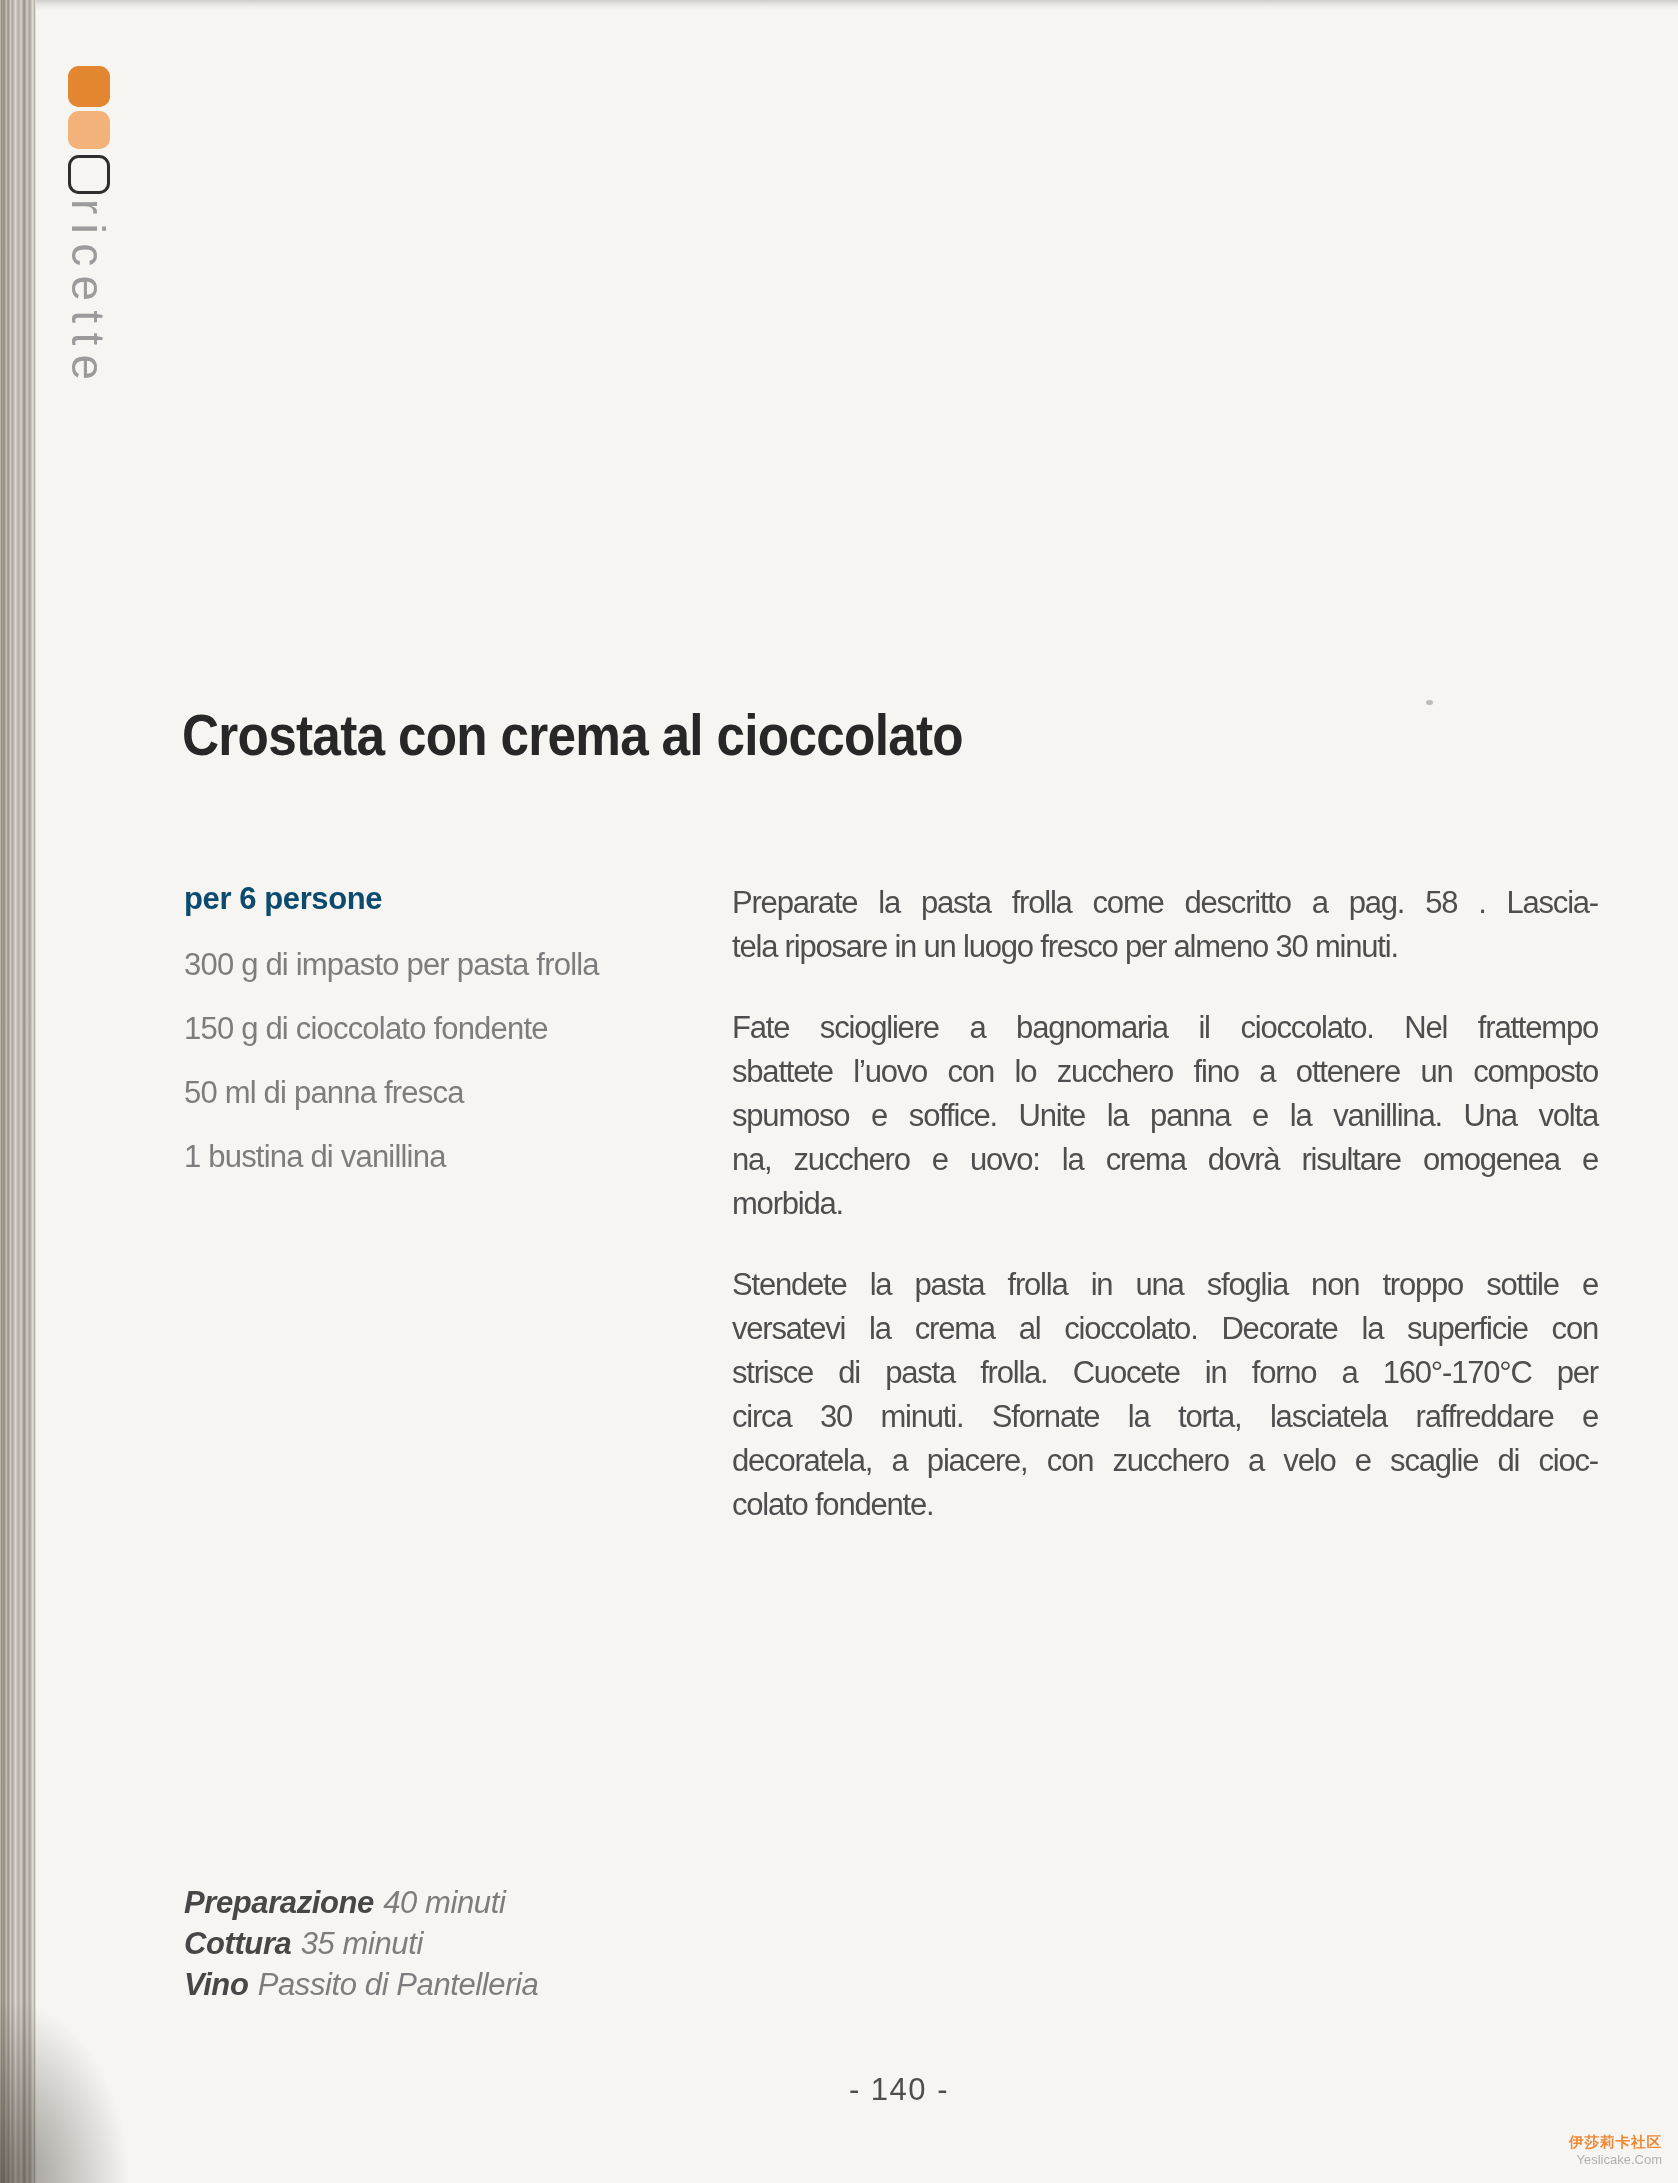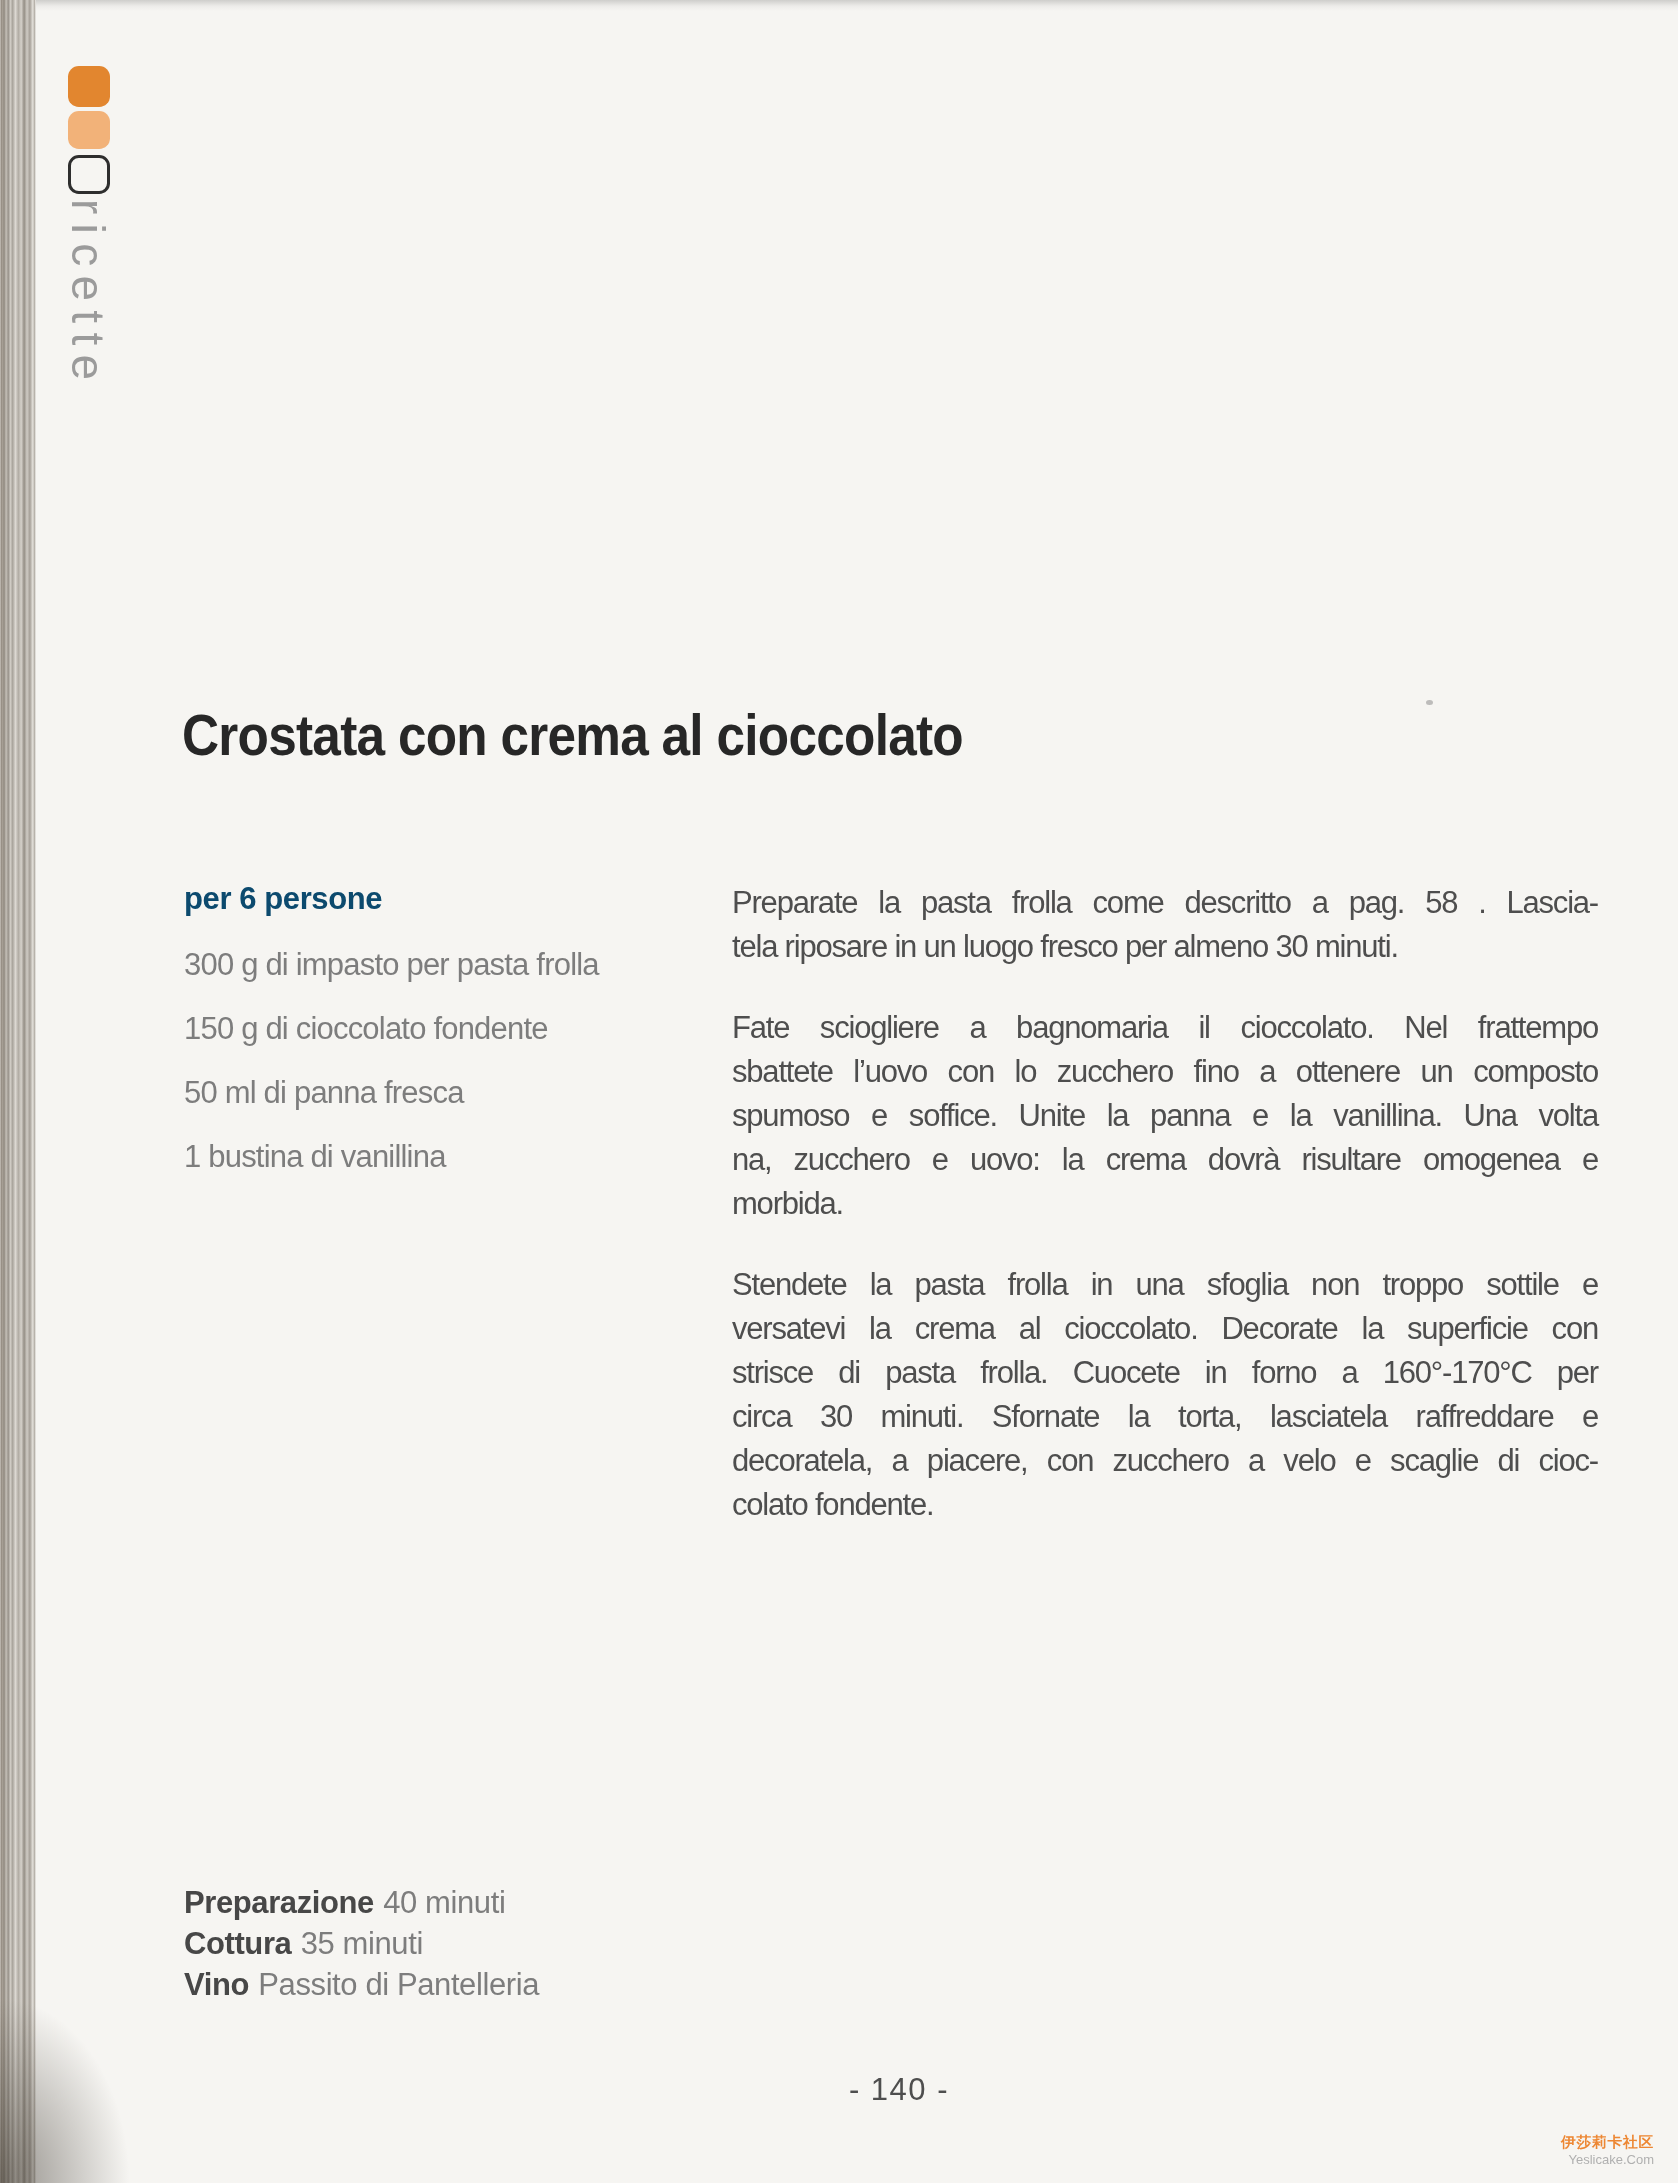--- a/index.html
+++ b/index.html
@@ -61,35 +61,35 @@
   .instructions { position: absolute; left: 732px; top: 881px; width: 866px; }
   .para { margin: 0 0 37px 0; color: #4e4e4e; }
   .line {
     font-size: 31px; line-height: 44px; letter-spacing: -1.2px;
     text-align: justify; text-align-last: justify;
   }
   .para .line:last-child { text-align-last: left; }
 
   
   .meta { position: absolute; left: 184px; top: 1882px; }
-  .meta-row { font-size: 31px; line-height: 41px; letter-spacing: -0.4px; white-space: nowrap; }
+  .meta-row { font-size: 31px; line-height: 41px; letter-spacing: -0.4px; white-space: nowrap; font-style: italic; }
   .meta-label { font-weight: bold; color: #474747; margin-right: 9.3px; }
   .meta-value { color: #7d7d7d; }
 
   .pageno {
     position: absolute; left: 184px; top: 2069px; width: 1430px;
     text-align: center; font-size: 31px; line-height: 41px; color: #4e4e4e; letter-spacing: 1.5px;
   }
 
   
   .speck { position: absolute; left: 1426px; top: 700px; width: 7px; height: 5.4px;
            background: rgba(120,120,120,0.45); border-radius: 50%; }
 
   
-  .watermark { position: absolute; right: 24px; bottom: 15.5px; text-align: right; }
+  .watermark { position: absolute; right: 16px; bottom: 15.5px; text-align: right; }
   .wm-cn { font-size: 14.7px; line-height: 18.6px; letter-spacing: 0.8px; font-weight: bold; }
   .wm-en { font-size: 13px; line-height: 15.5px; color: #b0b0b0; margin-left: 28px; }
 </style>
 </head>
 <body>
 
 <div class="page">
 
   <div class="top-scan-edge"></div>
   <div class="book-edge"></div>

